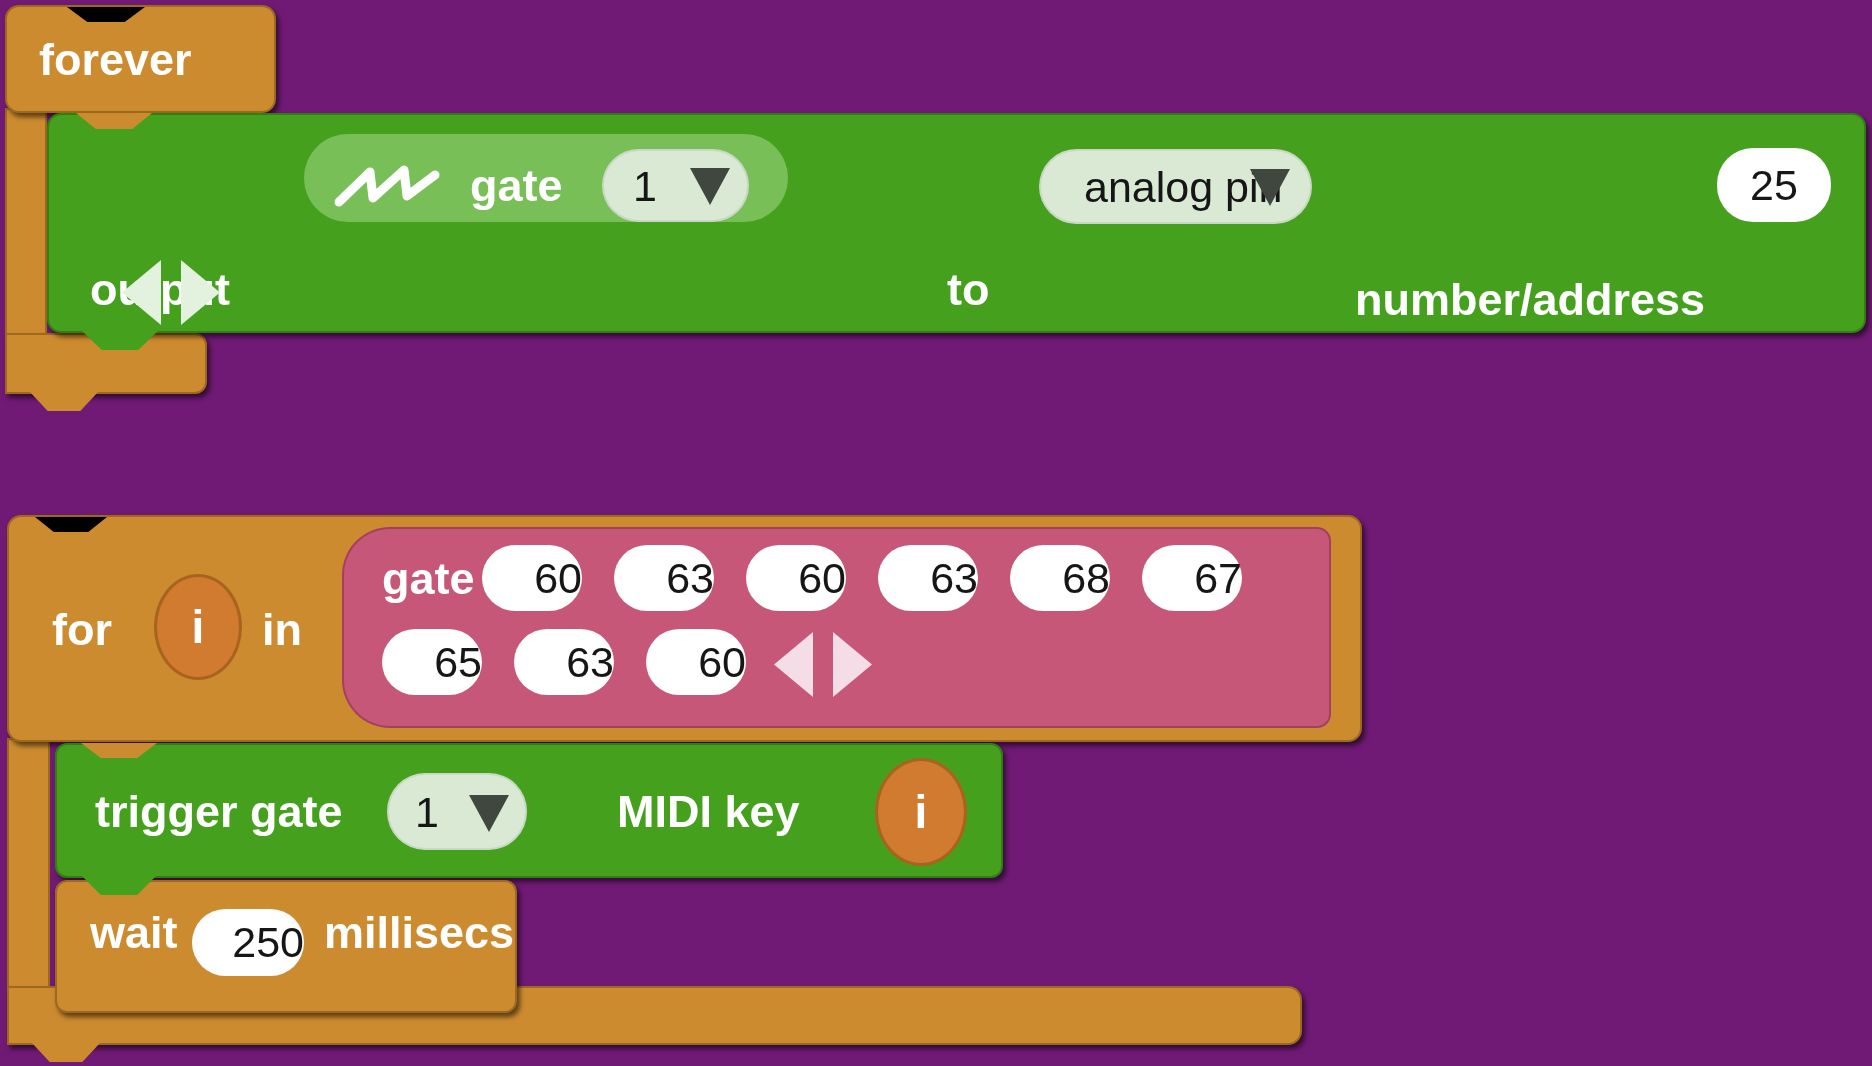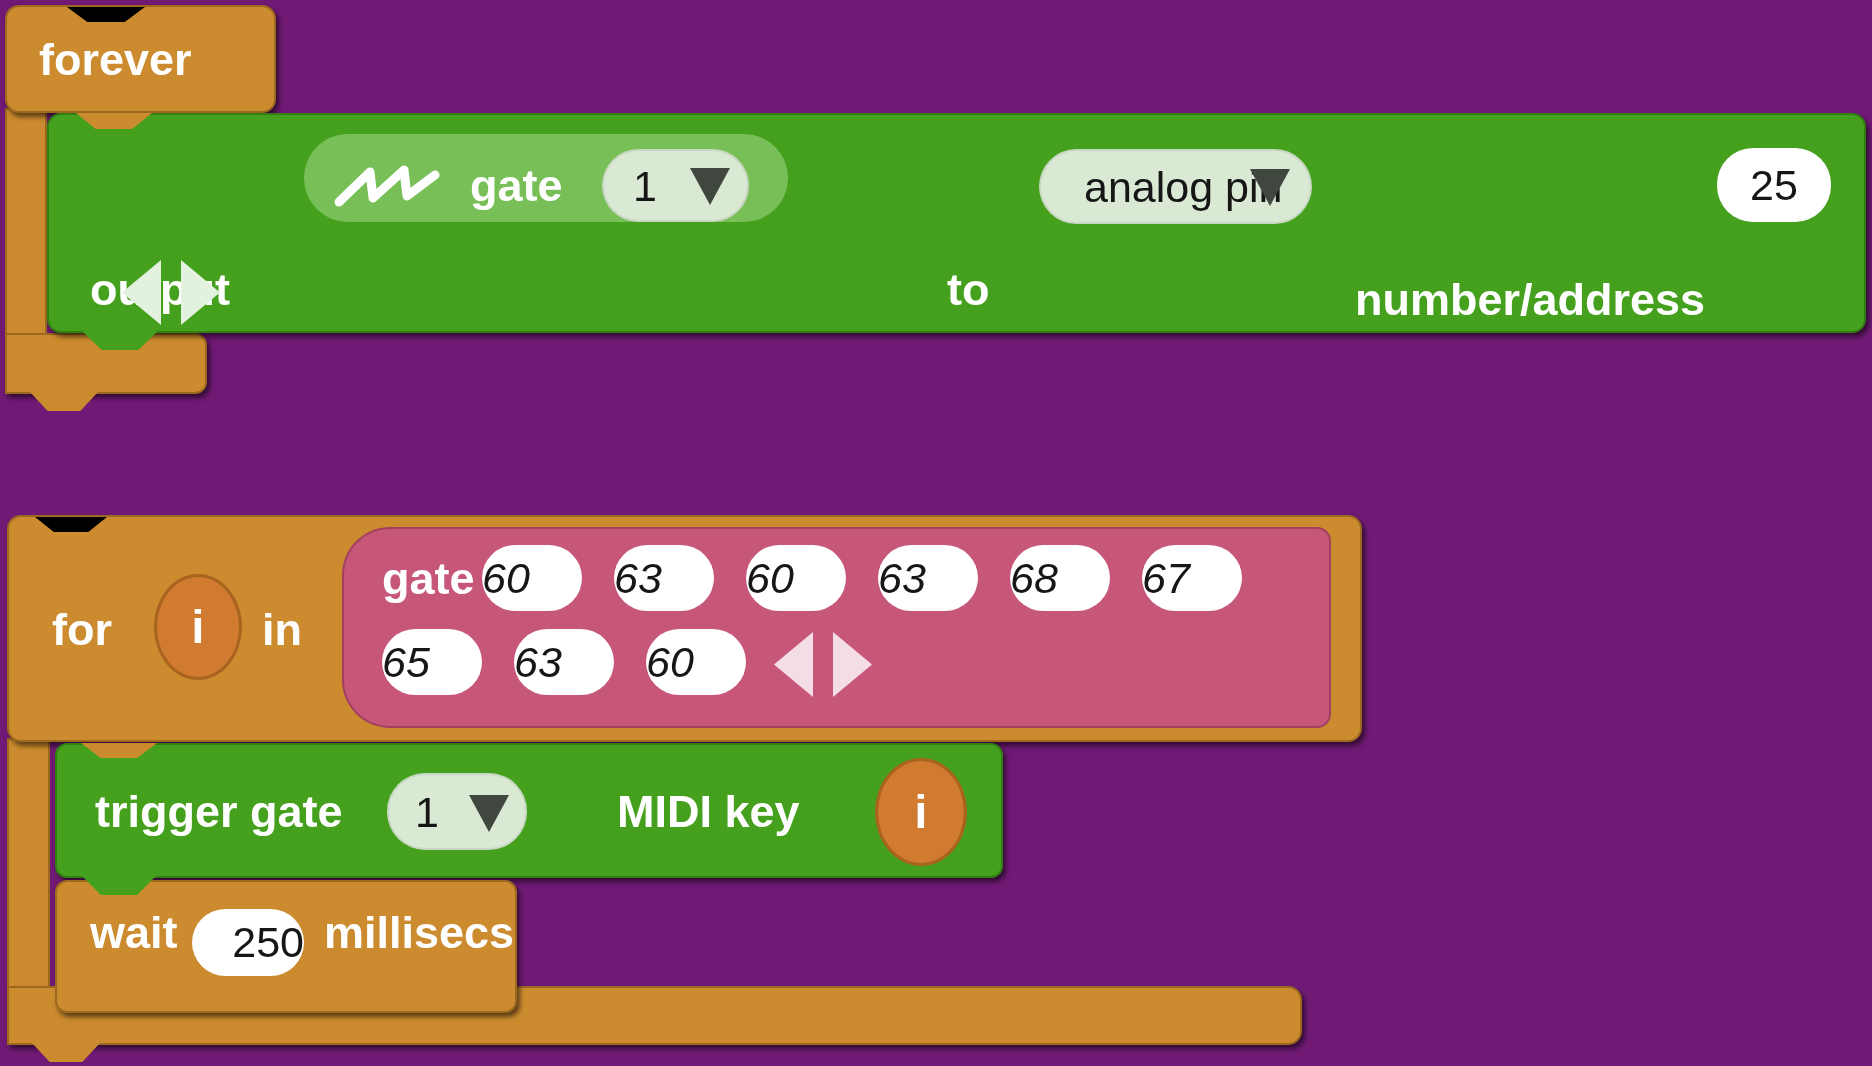--- a/index.html
+++ b/index.html
@@ -27,21 +27,21 @@
   .arrowpair{position:absolute;display:flex;gap:20px;align-items:center;}
   .arrowL,.arrowR{width:39px;height:65px;}
   .arrowL{clip-path:polygon(100% 0,100% 100%,0 50%);}
   .arrowR{clip-path:polygon(0 0,0 100%,100% 50%);}
   .mint{background:#e3f1df;}
   .pinkmint{background:#f4dde6;}
   .var-ellipse{position:absolute;background:#d07b2f;border:3px solid #a8641f;border-radius:50%;
                display:flex;align-items:center;justify-content:center;box-sizing:border-box;}
   .var-ellipse .label{height:auto;line-height:normal;}
   .listpill{position:absolute;background:#fff;border-radius:33px;height:66px;width:100px;
-            text-align:left;line-height:66px;font-style:italic;}
+            text-align:right;line-height:66px;}
   .shadow{box-shadow:3px 4px 5px rgba(0,0,0,.55);}
 </style>
 </head>
 <body>
 
 <div id="canvas">
 
   <div class="block orange" style="left:5px;top:108px;width:42px;height:229px;"></div>
 
   <div class="block orange shadow" style="left:5px;top:333px;width:202px;height:61px;border-radius:0 12px 12px 0;"></div>

